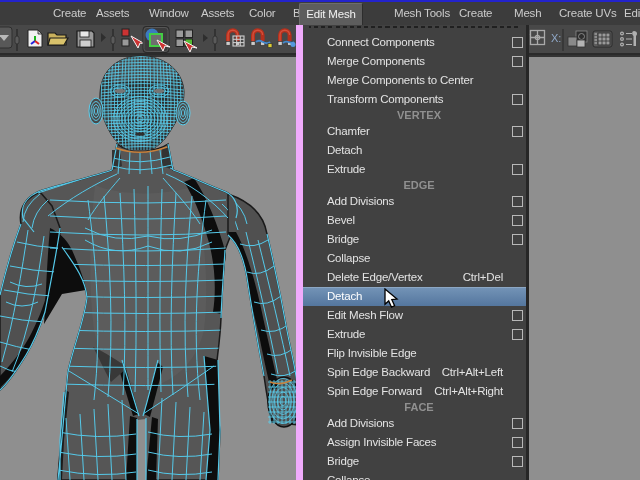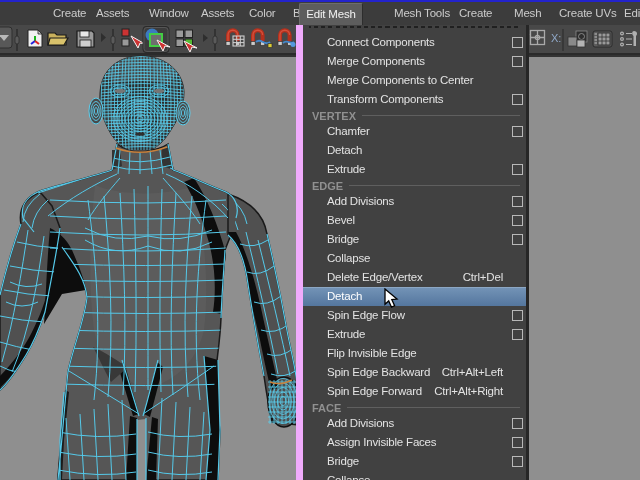--- a/index.html
+++ b/index.html
@@ -15,21 +15,21 @@
   border-left:7px solid #f0abfc; border-right:3px solid #262626; }
 #tear { height:3px; margin:0 6px;
   border-bottom:2px solid transparent;
   border-image:repeating-linear-gradient(90deg,#202020 0 4px,rgba(0,0,0,0) 4px 7px) 2; }
 #items { padding-top:5px; }
 .mi { position:relative; height:19px; line-height:19px; font-size:11.5px; letter-spacing:-0.2px; color:#e3e3e3; padding-left:24px; white-space:nowrap; }
 .mi.sel { background:linear-gradient(#7494b7,#54769e); color:#fff; box-shadow:inset 0 1px 0 #8ca7c4; }
 .cb { position:absolute; right:3px; top:3.5px; width:11px; height:11px; border:1.2px solid #b8b8b8; }
 .sc { position:absolute; right:23px; }
 .mh { height:13px; font-size:11px; font-weight:bold; color:#909090;
-  padding-left:9px; display:flex; align-items:center; }
+  padding-left:9px; display:flex; align-items:center;flex-direction:column; }
 .mh span { flex:none; }
 .mh i { flex:1; height:1px; background:#5f5f5f; margin:0 6px 0 6px; }
 #cursor { position:absolute; left:384px; top:288px; }
 </style></head>
 <body>
 <div id="root">
 <svg id="viewport" width="640" height="480" viewBox="0 0 640 480">
 <rect x="0" y="55" width="640" height="425" fill="#8f8f8f"></rect>
 <rect x="0" y="55" width="640" height="2" fill="#333333"></rect>
 <clipPath id="bodyc">
@@ -249,21 +249,21 @@
 <div class="mh">
           <span>EDGE</span>
           <i></i>
         </div>
 <div class="mi"><span class="lab">Add Divisions</span><span class="cb"></span></div>
 <div class="mi"><span class="lab">Bevel</span><span class="cb"></span></div>
 <div class="mi"><span class="lab">Bridge</span><span class="cb"></span></div>
 <div class="mi"><span class="lab">Collapse</span></div>
 <div class="mi"><span class="lab">Delete Edge/Vertex</span><span class="sc">Ctrl+Del</span></div>
 <div class="mi sel"><span class="lab">Detach</span></div>
-<div class="mi"><span class="lab">Spin Edge Flow</span><span class="cb"></span></div>
+<div class="mi"><span class="lab">Edit Mesh Flow</span><span class="cb"></span></div>
 <div class="mi"><span class="lab">Extrude</span><span class="cb"></span></div>
 <div class="mi"><span class="lab">Flip Invisible Edge</span></div>
 <div class="mi"><span class="lab">Spin Edge Backward</span><span class="sc">Ctrl+Alt+Left</span></div>
 <div class="mi"><span class="lab">Spin Edge Forward</span><span class="sc">Ctrl+Alt+Right</span></div>
 <div class="mh">
           <span>FACE</span>
           <i></i>
         </div>
 <div class="mi"><span class="lab">Add Divisions</span><span class="cb"></span></div>
 <div class="mi"><span class="lab">Assign Invisible Faces</span><span class="cb"></span></div>

